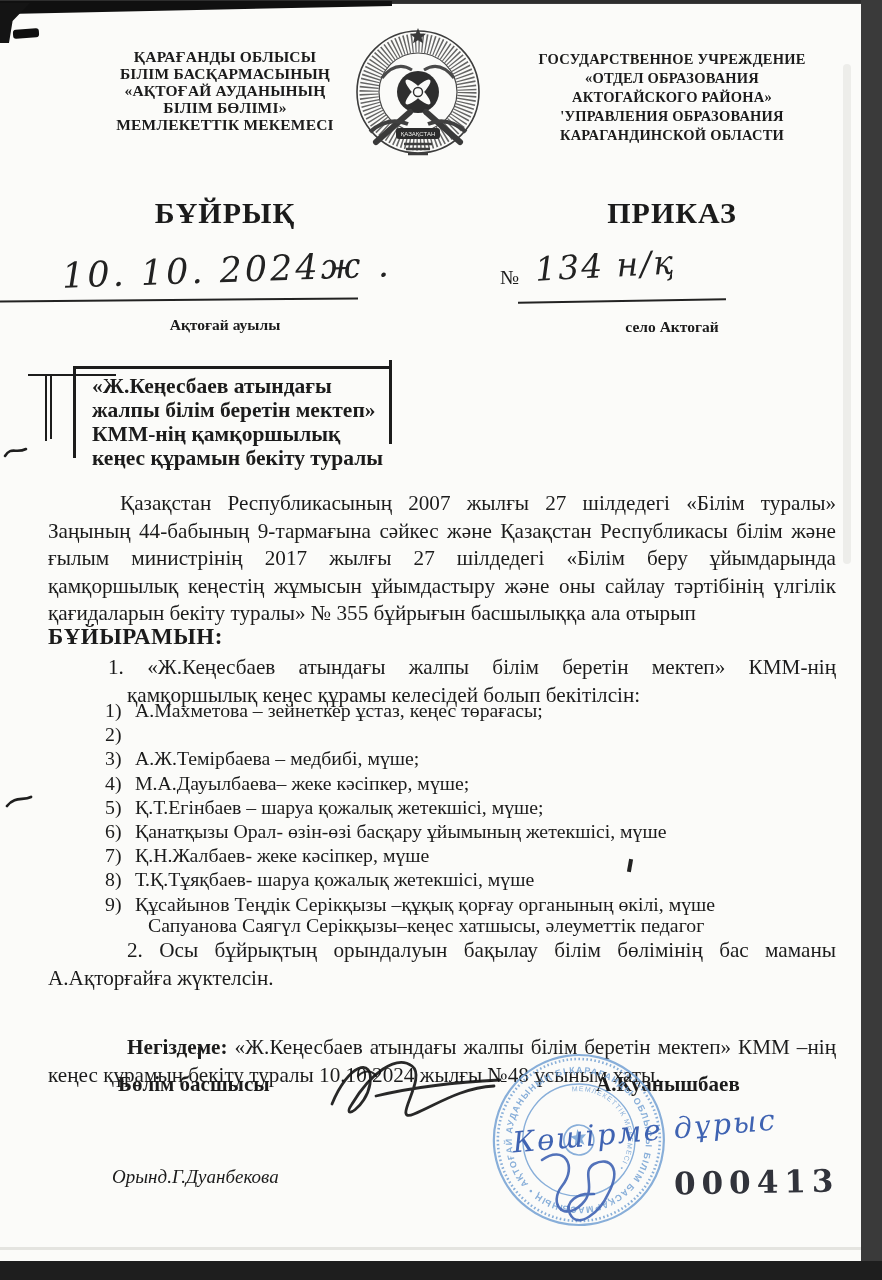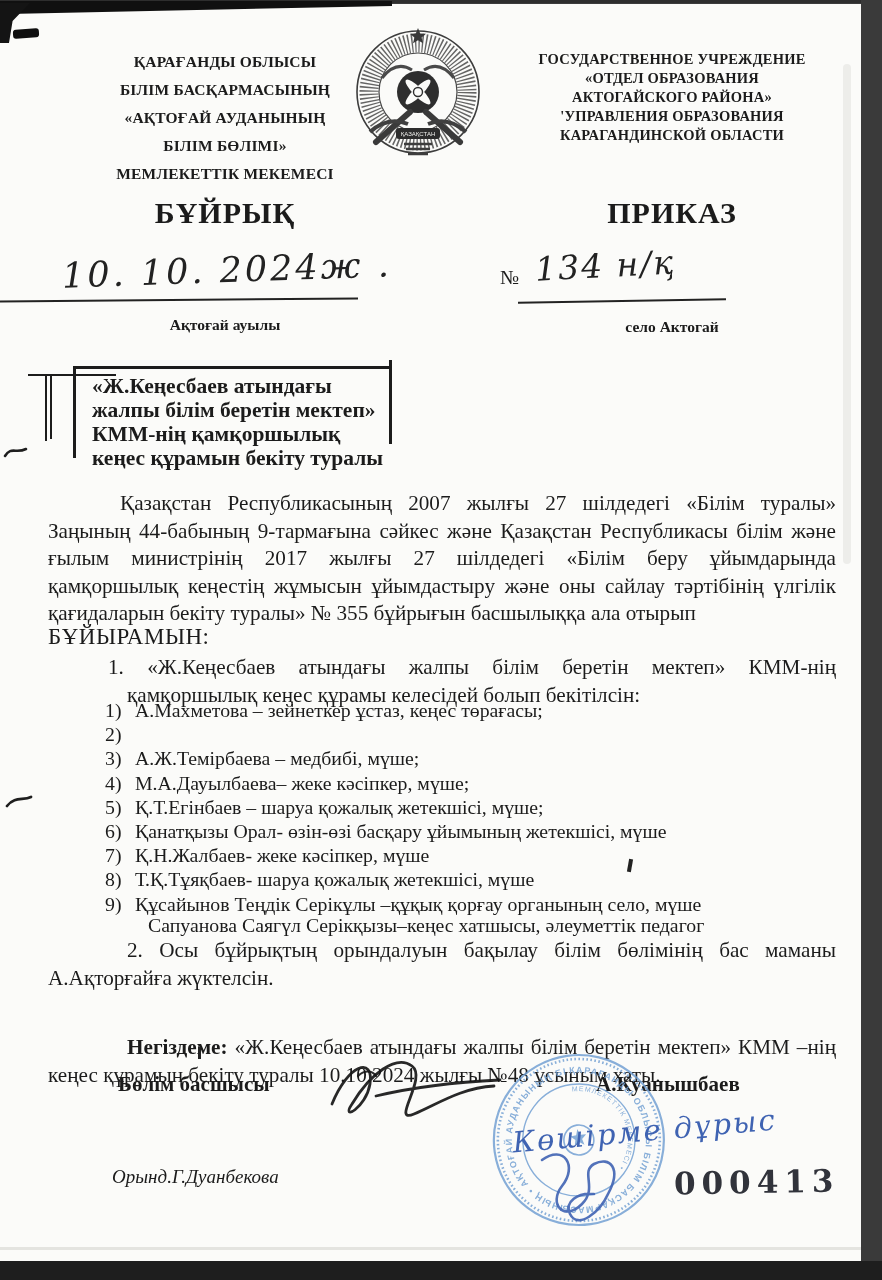--- a/index.html
+++ b/index.html
@@ -14,42 +14,42 @@
   .strip-topleft{position:absolute;left:0;top:1px;width:392px;height:13px;background:#101010;
         clip-path:polygon(0 0,100% 0,100% 38%,2% 100%,0 100%);}
   .corner-block{position:absolute;left:0;top:3px;width:30px;height:40px;background:#141414;
         clip-path:polygon(0 0,100% 0,42% 45%,30% 100%,0 100%);}
   .dash-mark{position:absolute;left:13px;top:29px;width:26px;height:9px;background:#0f0f0f;
         border-radius:3px;transform:rotate(-4deg);}
   .seam{position:absolute;left:0;top:1243px;width:861px;height:3px;background:#e4e4e0;}
   .smudge{position:absolute;left:843px;top:60px;width:8px;height:500px;background:#ededea;border-radius:4px;}
   
   .org{white-space:pre-line;text-align:center;font-weight:bold;}
-  .org-left{left:60px;top:44px;width:330px;font-size:15.5px;line-height:28px;letter-spacing:.2px;}
+  .org-left{left:60px;top:44px;width:330px;font-size:15.5px;line-height:17px;letter-spacing:.2px;}
   .org-right{left:512px;top:46px;width:320px;font-size:14.5px;line-height:19px;letter-spacing:.2px;}
   .doc-title{font-weight:bold;font-size:30px;letter-spacing:1px;text-align:center;}
   .title-kk{left:60px;top:192px;width:330px;}
   .title-ru{left:512px;top:192px;width:320px;}
   
   .hand{font-family:"DejaVu Serif",serif;font-style:italic;color:#222;}
   .date-hand{left:62px;top:246px;font-size:35px;letter-spacing:3px;transform:rotate(-2deg);}
   .num-hand{left:535px;top:242px;font-size:33px;letter-spacing:2px;transform:rotate(-3deg);}
   .date-line{left:0;top:295px;width:358px;height:0;border-top:2px solid #222;transform:rotate(-.5deg);}
   .num-label{left:500px;top:262px;font-size:20px;}
   .num-line{left:518px;top:296px;width:208px;height:0;border-top:2px solid #222;transform:rotate(-1deg);}
   .place{font-weight:bold;font-size:15.5px;text-align:center;}
   .place-kk{left:60px;top:312px;width:330px;}
   .place-ru{left:512px;top:314px;width:320px;}
   
   .ln{background:#1c1c1c;}
   .subject{left:92px;top:370px;width:310px;font-weight:bold;font-size:21.5px;line-height:24px;white-space:pre-line;}
   
   .para{text-align:justify;font-size:21.2px;line-height:27.5px;}
   .preamble{left:48px;top:486px;width:788px;text-indent:72px;}
-  .resolve{left:48px;top:620px;font-weight:normal;font-size:23px;letter-spacing:.5px;}
+  .resolve{left:48px;top:620px;font-weight:bold;font-size:23px;letter-spacing:.5px;}
   .clause1{left:48px;top:650px;width:788px;padding-left:79px;text-indent:-19px;box-sizing:border-box;}
   .members{left:48px;top:694px;width:800px;font-size:19.8px;}
   .member-row{display:flex;margin-left:57px;line-height:24.2px;}
   .member-num{width:30px;flex:0 0 30px;}
   .member9x{left:135px;top:910px;font-size:19.8px;margin-left:13px;}
   .clause2{left:48px;top:933px;width:788px;text-indent:79px;}
   .basis{left:48px;top:1030px;width:788px;text-indent:79px;}
   .basis b{font-weight:bold;}
   
   .position-label{left:118px;top:1068px;font-weight:bold;font-size:21px;}
@@ -170,21 +170,21 @@
           <span class="member-text">Қ.Н.Жалбаев- жеке кәсіпкер, мүше</span>
         </div>
 
         <div class="member-row">
           <span class="member-num">8)</span>
           <span class="member-text">Т.Қ.Тұяқбаев- шаруа қожалық жетекшісі, мүше</span>
         </div>
 
         <div class="member-row">
           <span class="member-num">9)</span>
-          <span class="member-text">Құсайынов Теңдік Серікұлы –құқық қорғау органының село, мүше</span>
+          <span class="member-text">Құсайынов Теңдік Серікқызы –құқық қорғау органының өкілі, мүше</span>
         </div>
       </div>
     <div class="abs member9x">Сапуанова Саягүл Серікқызы–кеңес хатшысы, әлеуметтік педагог</div>
 
     <div class="abs para clause2">2. Осы бұйрықтың орындалуын бақылау білім бөлімінің бас маманы А.Ақторғайға жүктелсін.</div>
     <div class="abs para basis"><b>Негіздеме:</b><span> «Ж.Кеңесбаев атындағы жалпы білім беретін мектеп» КММ –нің кеңес құрамын бекіту туралы 10.10.2024 жылғы №48 ұсыным хаты.</span></div>
 
     <div class="item8-mark"></div>
 
     <div class="abs position-label">Бөлім басшысы</div>

